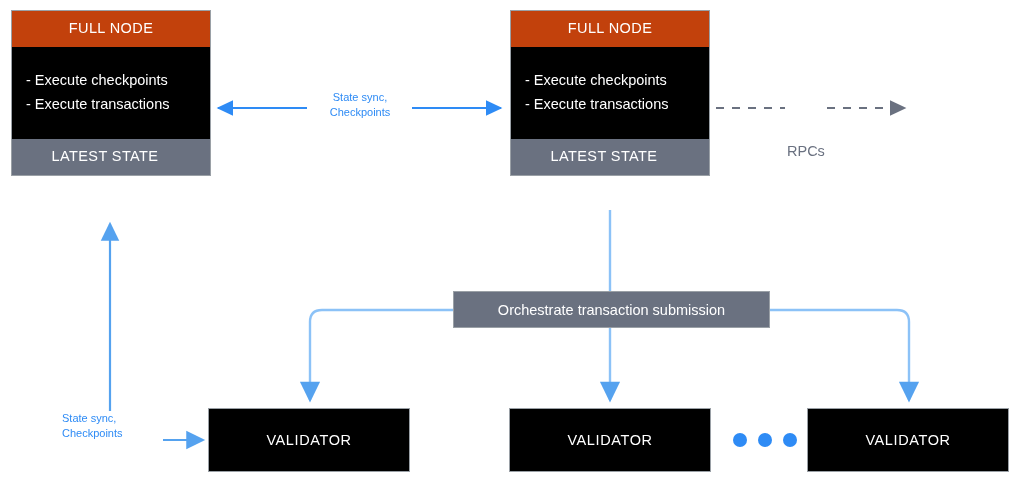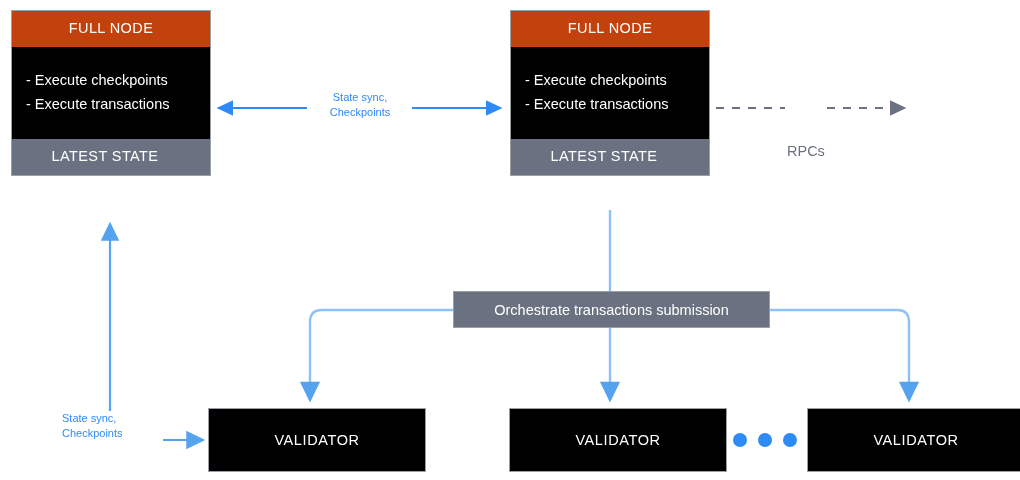--- a/index.html
+++ b/index.html
@@ -59,21 +59,21 @@
     text-align: center;
     font-size: 14.5px;
     letter-spacing: 0.4px;
     padding: 10px 12px 10px 0;
     line-height: 1.1;
   }
 
   
   .validator {
     position: absolute;
-    width: 218px;
+    width: 202px;
     height: 64px;
     box-sizing: border-box;
     background: #000000;
     border: 1px solid #9aa0a6;
     color: #ffffff;
     display: flex;
     align-items: center;
     justify-content: center;
     font-size: 14.5px;
     letter-spacing: 0.6px;
@@ -212,21 +212,21 @@
   </div>
 
   <div class="edge-label-gray" style="left:787px; top:99px;margin-top:44px;">RPCs</div>
 
   <div class="edge-label" style="left:62px; top:411px;">
     <div>State sync,</div>
     <div>Checkpoints</div>
   </div>
 
   <div class="orchestrate">
-    <span>Orchestrate transactions submission</span>
+    <span>Orchestrate transaction submission</span>
   </div>
 
   <div class="validator" style="left:208px; top:408px;">
     <span>VALIDATOR</span>
   </div>
 
   <div class="validator" style="left:509px; top:408px;">
     <span>VALIDATOR</span>
   </div>
 

